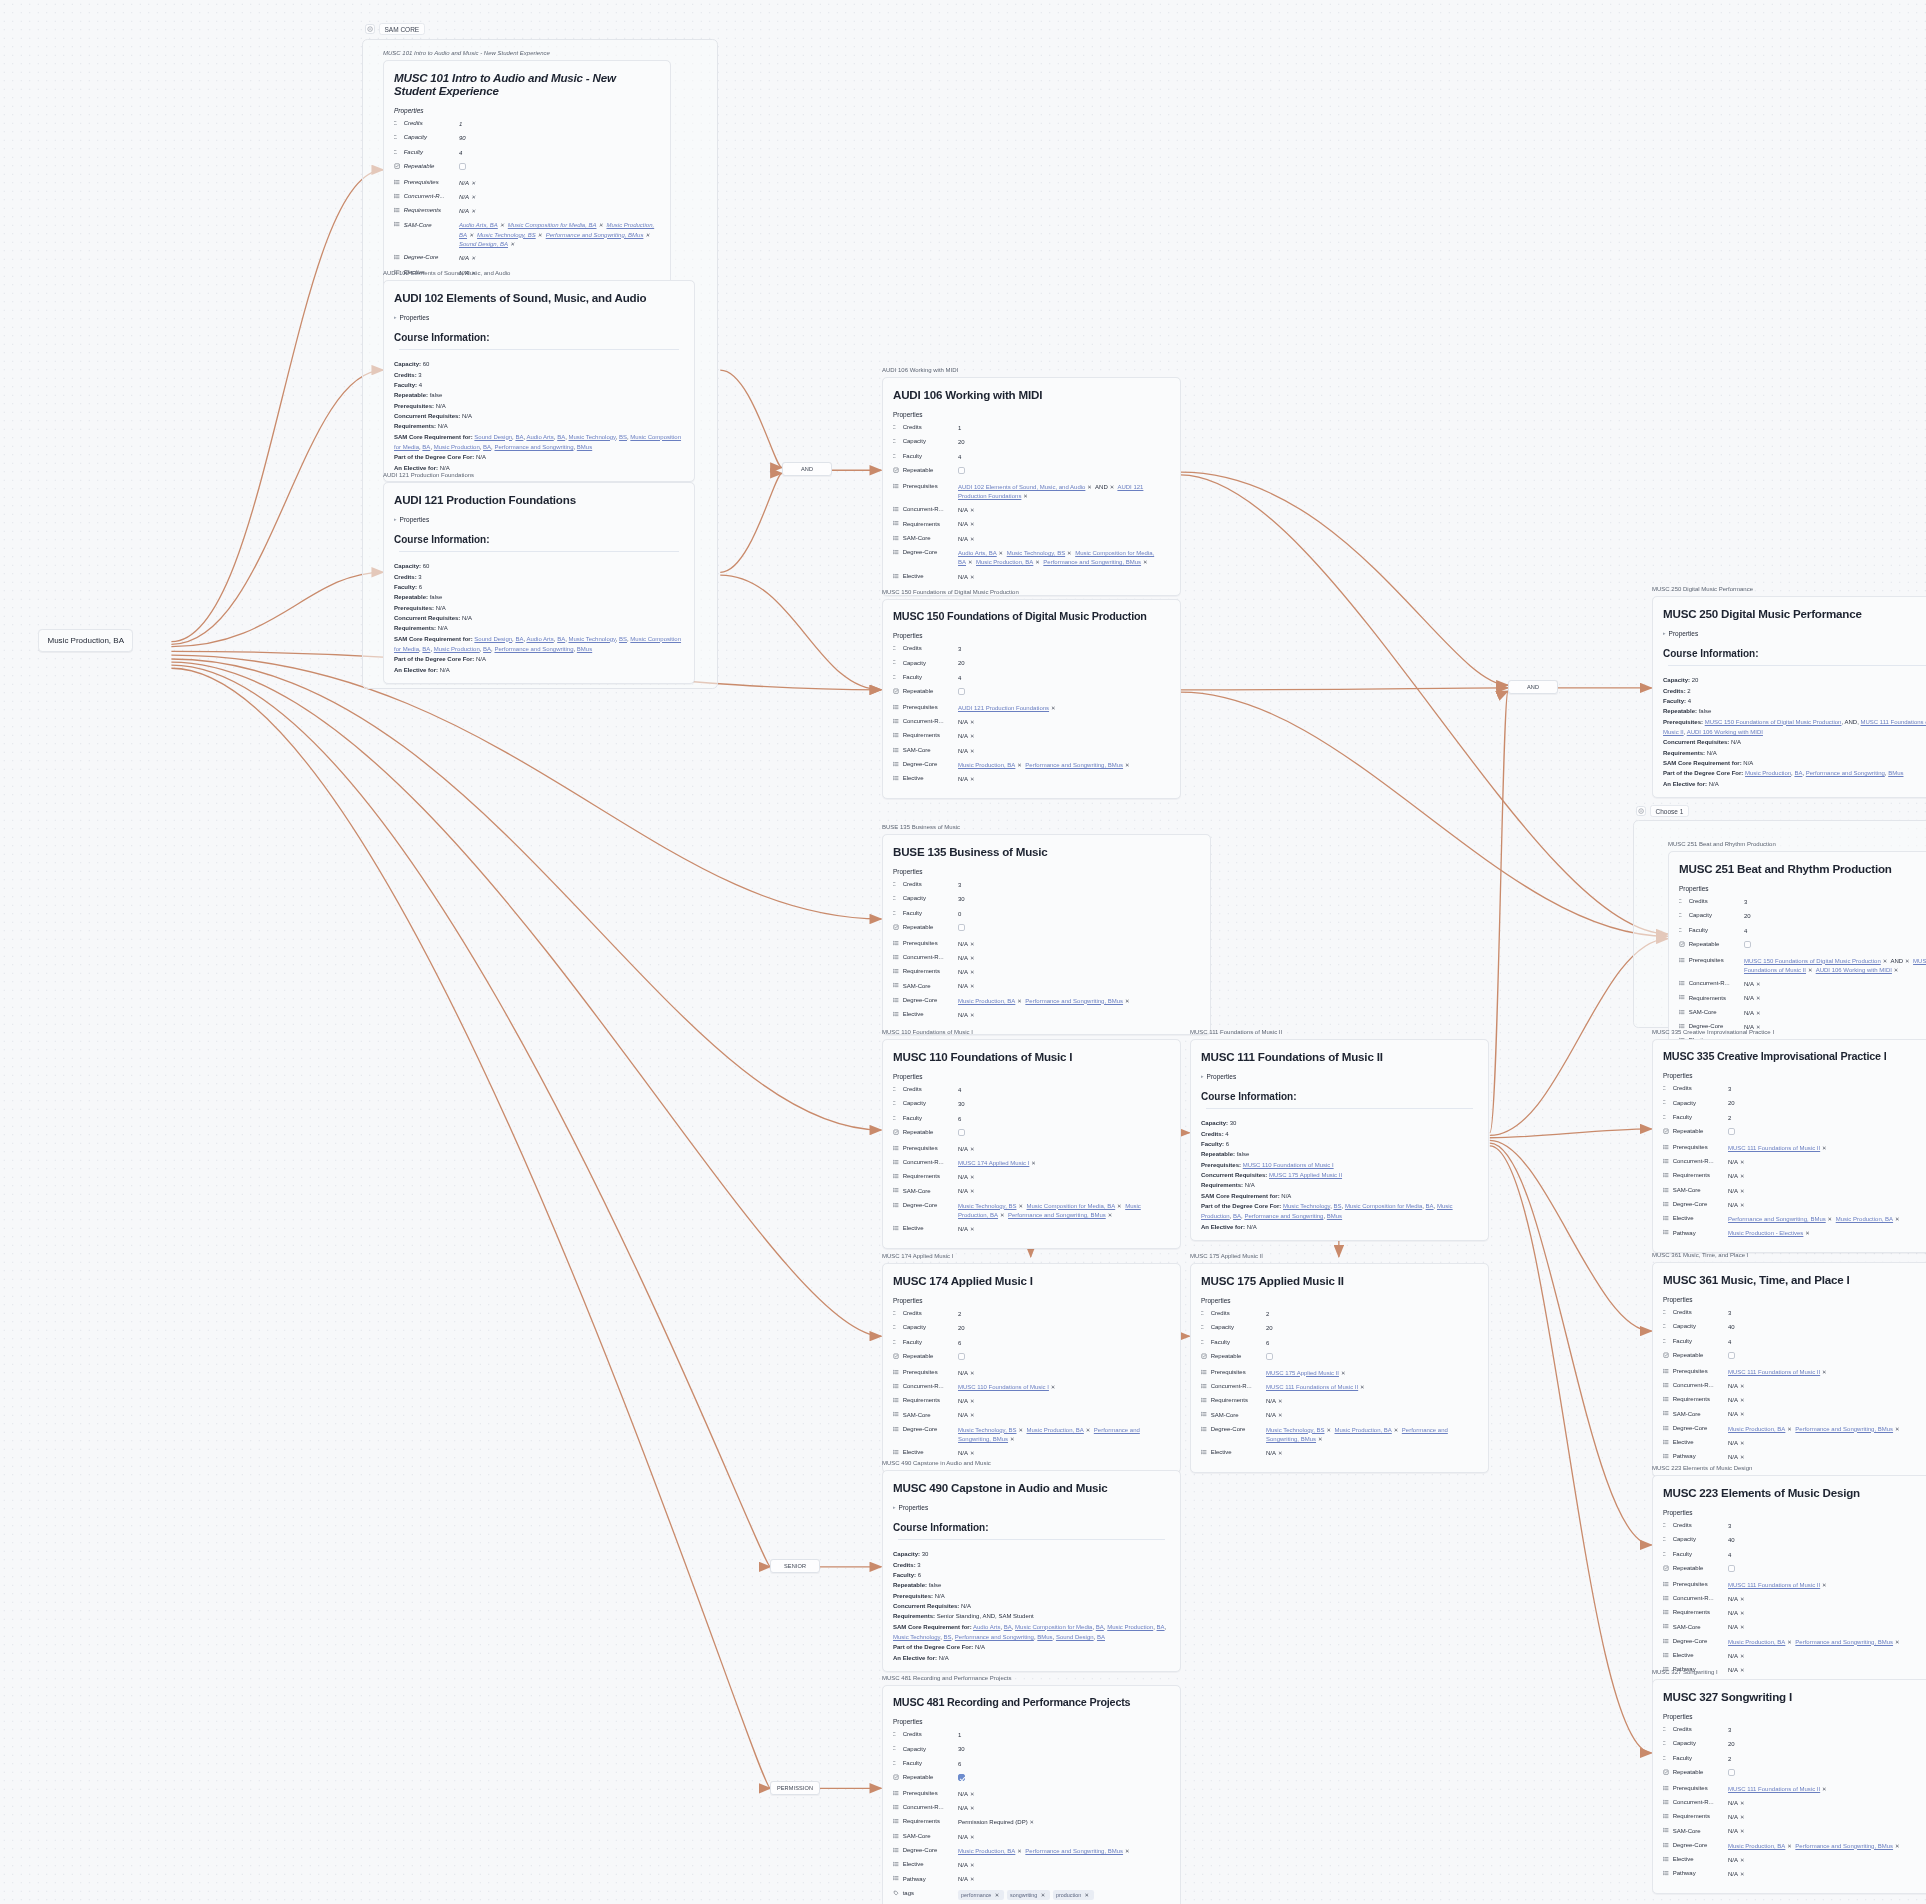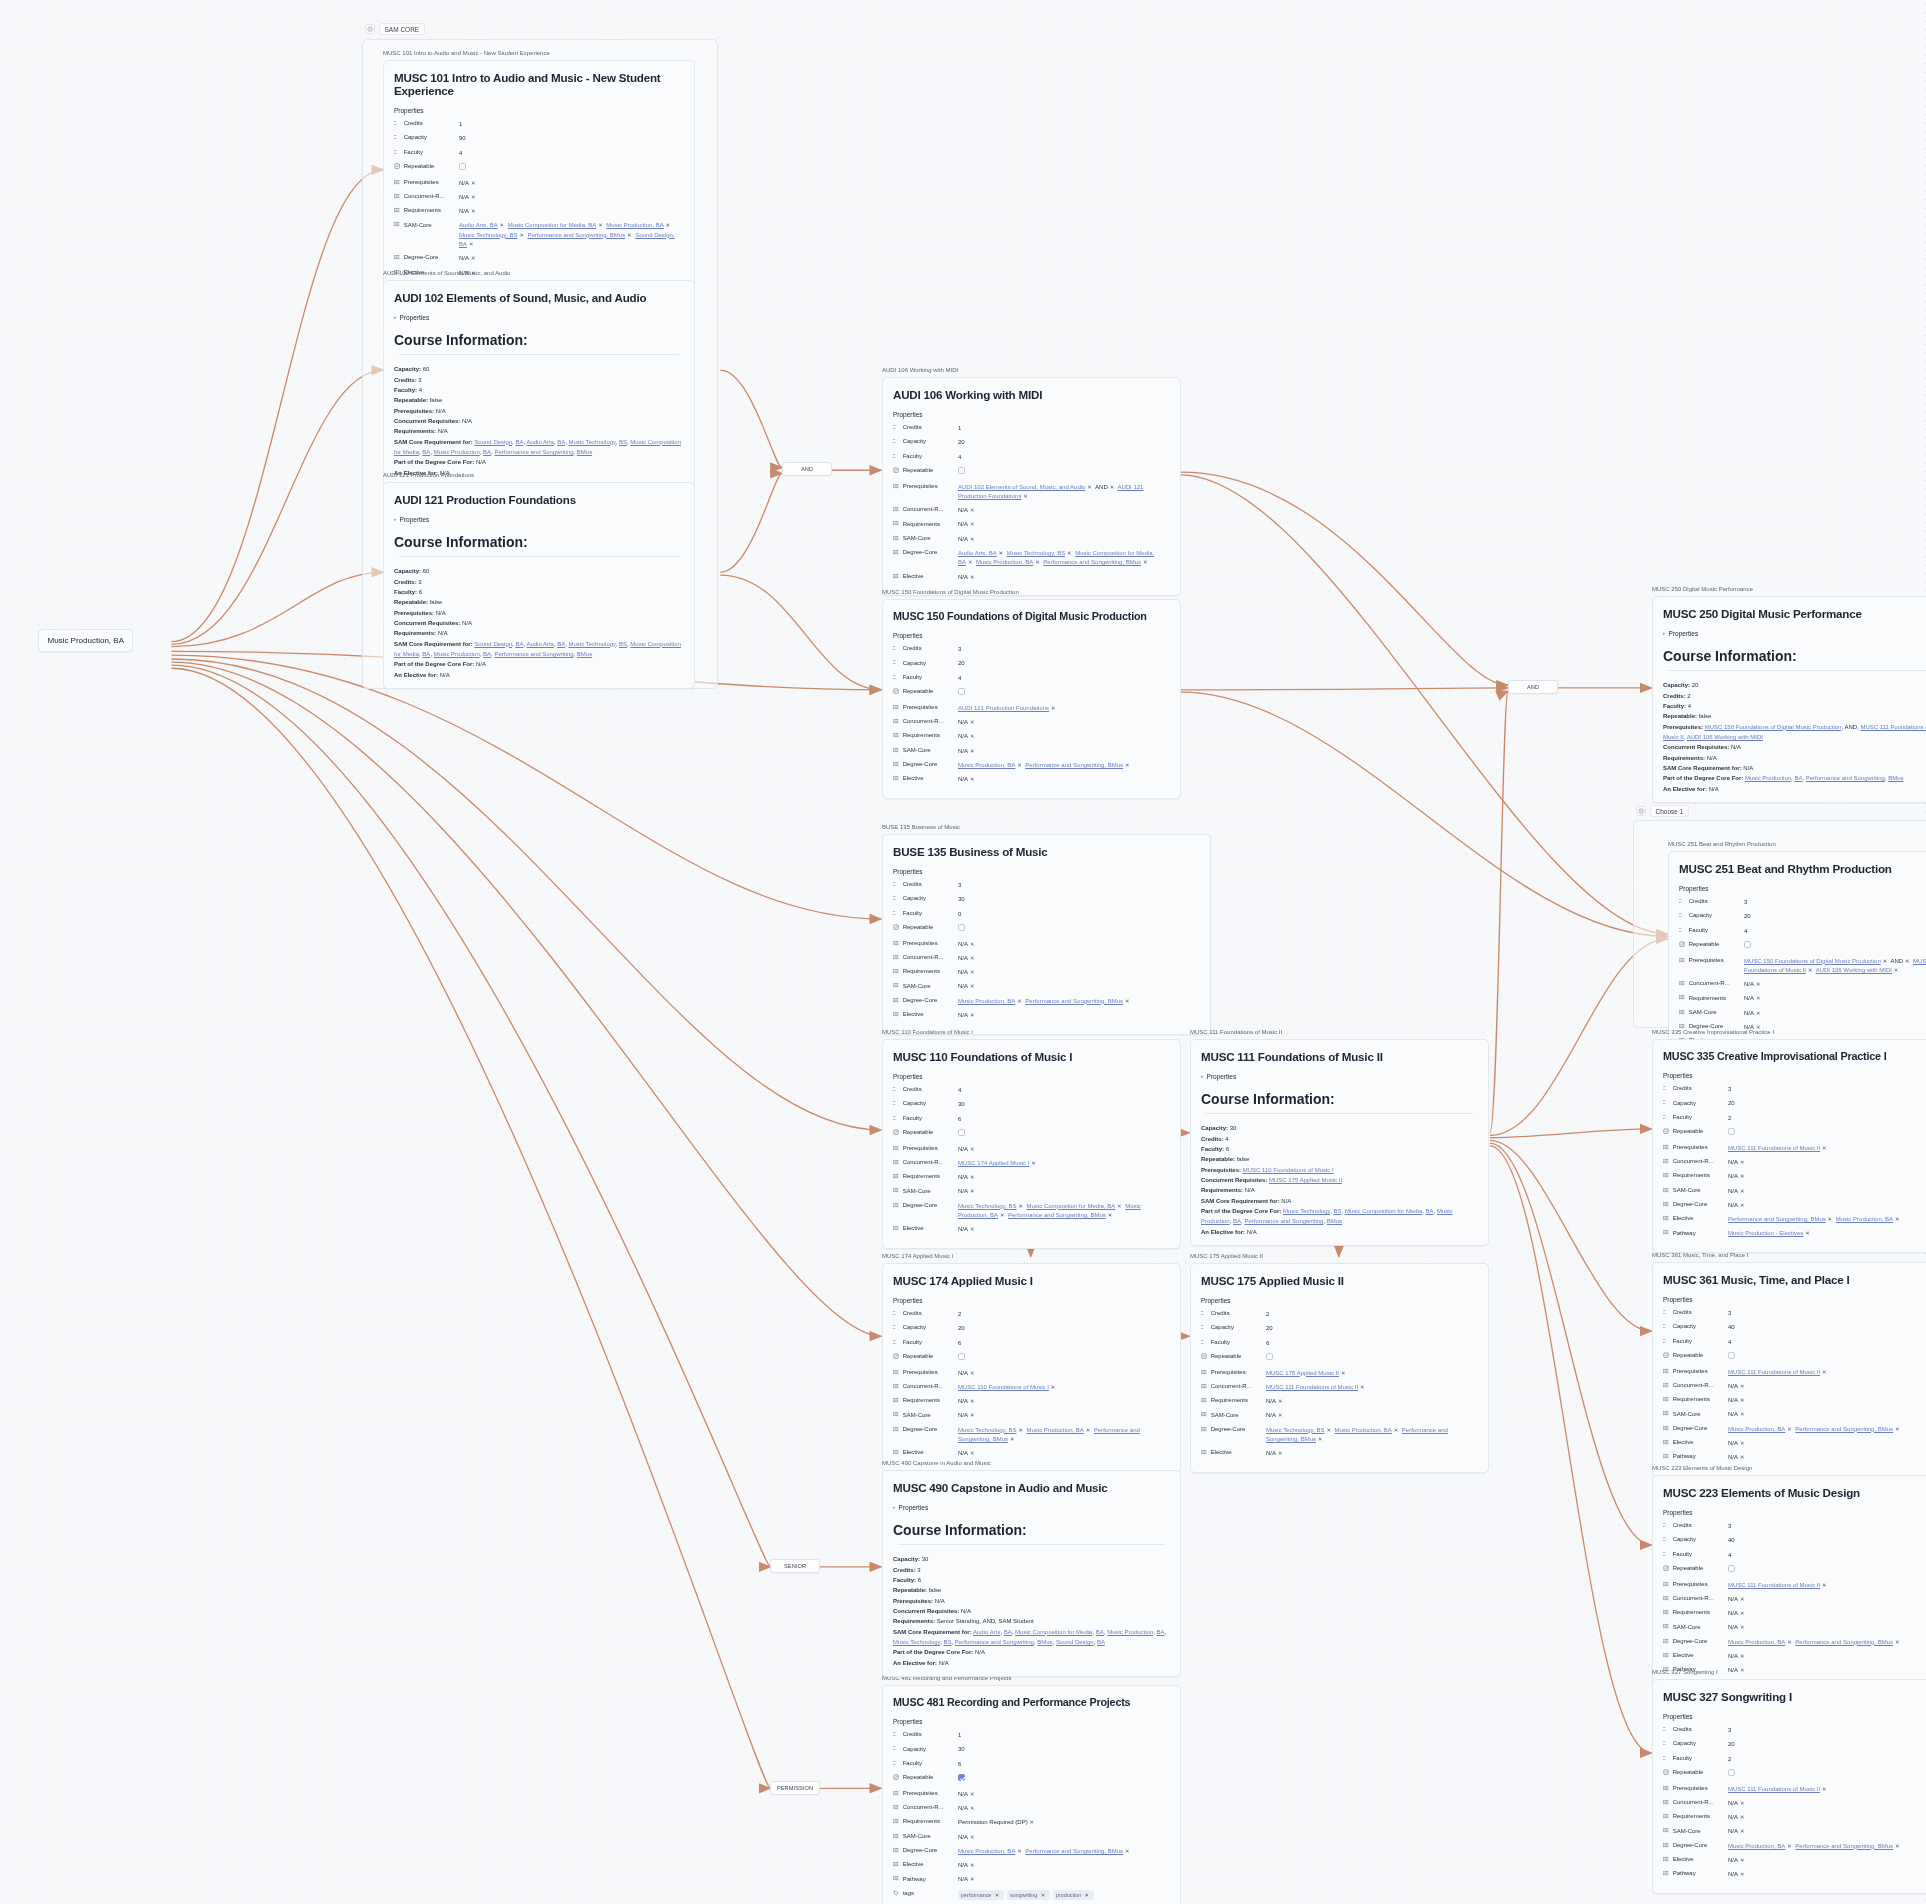--- a/index.html
+++ b/index.html
@@ -45,21 +45,21 @@
   .pval a { color:#6a7fc1; text-decoration:underline; text-underline-offset:0.8px; }
   .xm { color:#4a5160; font-size:5.4px; padding:0 1.9px; }
   .chk { width:7.3px; height:7.3px; border:0.6px solid #c2c8d2; border-radius:1.9px; background:#fdfdfe; display:inline-block; }
   .chk.on { background:#6d8ccd; border-color:#6d8ccd; position:relative; }
   .chk.on:after { content:""; position:absolute; left:1.9px; top:1.2px; width:2.3px; height:3.9px;
                   border:solid #fff; border-width:0 0.8px 0.8px 0; transform:rotate(40deg); }
   .tagchip { display:inline-block; background:#e9edf4; border-radius:2.3px; padding:0.8px 3.1px; margin-right:2.7px;
              font-size:5.4px; color:#5c6680; }
 
   
-  .ci-title { font-size:14px; font-weight:700; color:#1d2330; margin:11.6px 0 5.4px 0; }
+  .ci-title { font-size:10px; font-weight:700; color:#1d2330; margin:11.6px 0 5.4px 0; }
   .ci-rule { height:0.6px; background:#e2e7ef; margin:5.4px 4.6px 10px 4.6px; }
   .ci-line { font-size:6px; line-height:1.72; color:#2b3240; }
   .ci-line b { font-weight:700; }
   .ci-line a { color:#6a7fc1; text-decoration:underline; text-underline-offset:0.8px; }
 
   
   .rootnode { position:absolute; background:#fafbfc; border:0.6px solid #e4e7ec; border-radius:4.2px;
               padding:6.2px 8.5px; font-size:8px; color:#1d2330; white-space:nowrap;
               box-shadow:0 0.4px 0.8px rgba(20,25,40,.05); }
 
@@ -170,21 +170,21 @@
   <span class="group-label">Choose 1</span>
 </div>
 <div class="group" style="left:1633px; top:820px; width:308px; height:208px;"></div>
 
 <div class="pill" style="left:782px; top:462px;"><span>AND</span></div>
 <div class="pill" style="left:1508px; top:680px;"><span>AND</span></div>
 
 <div class="pill" style="left:770px; top:1559px;"><span>SENIOR</span></div>
 <div class="pill" style="left:770px; top:1781px;"><span>PERMISSION</span></div>
 
-<div class="node" style="left:383px; top:50px; width:312px;">
+<div class="node" style="left:383px; top:50px; width:288px;font-style:italic;">
   <div class="node-caption">MUSC 101 Intro to Audio and Music - New Student Experience</div>
   <div class="card">
       <div class="card-inner">
     <div class="card-title">MUSC 101 Intro to Audio and Music - New Student Experience</div>
     <div class="sec-label">
           <span>Properties</span>
         </div>
     <div class="props">
       <div class="prow">
             <div class="pkey">

